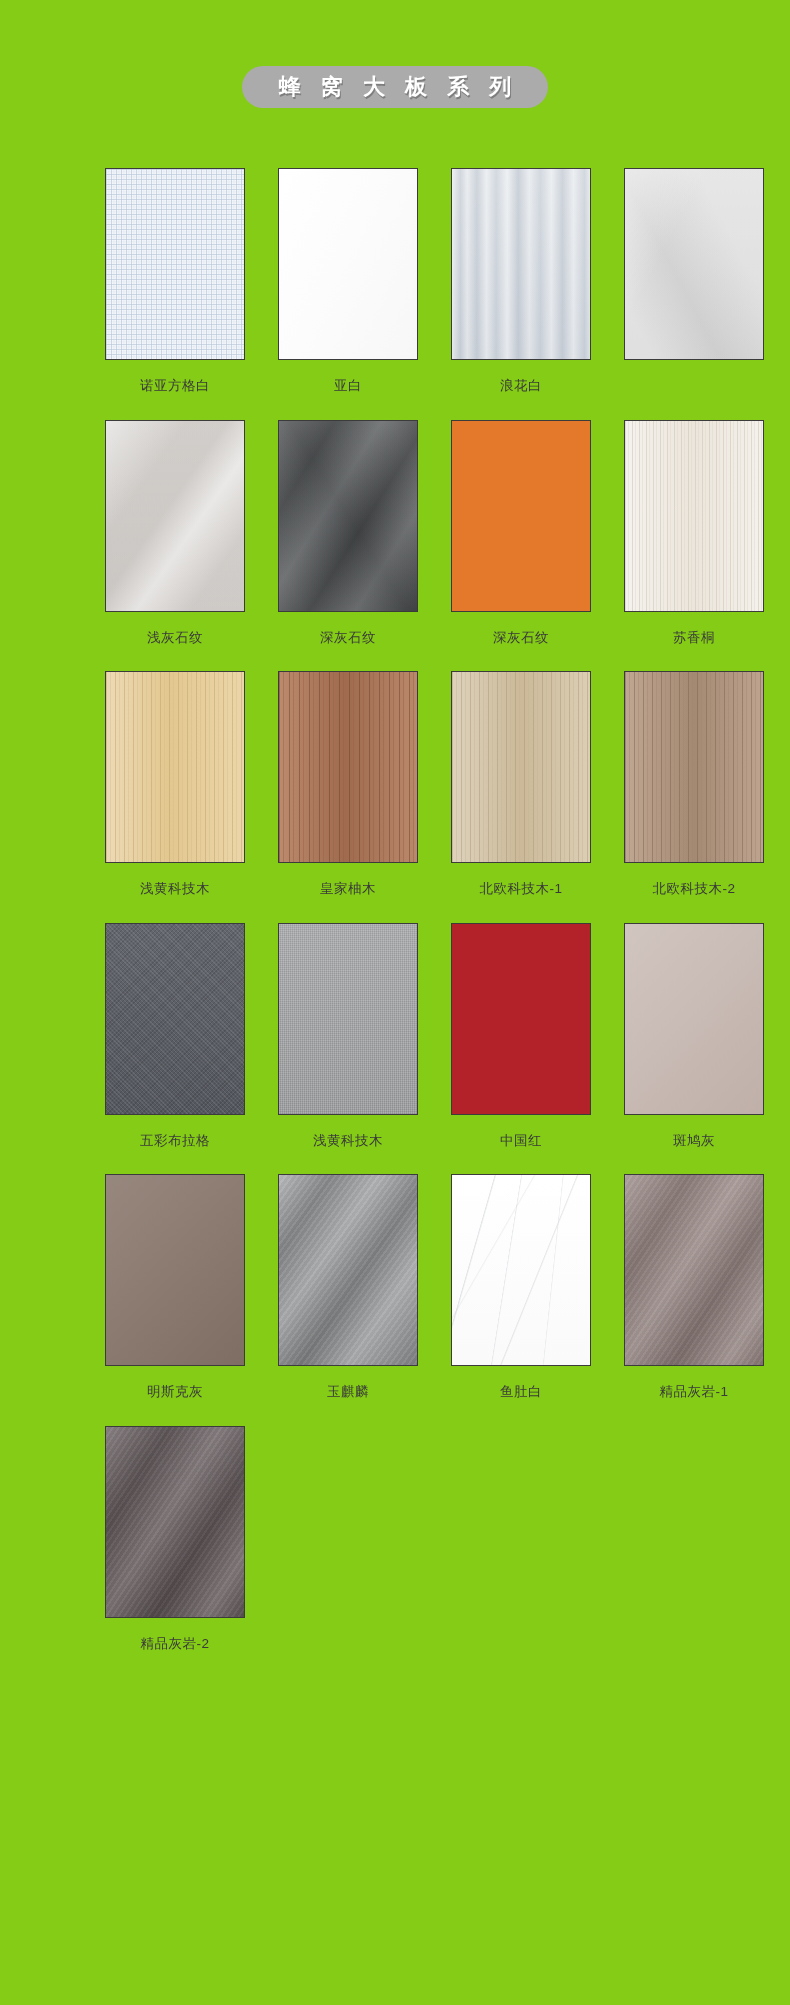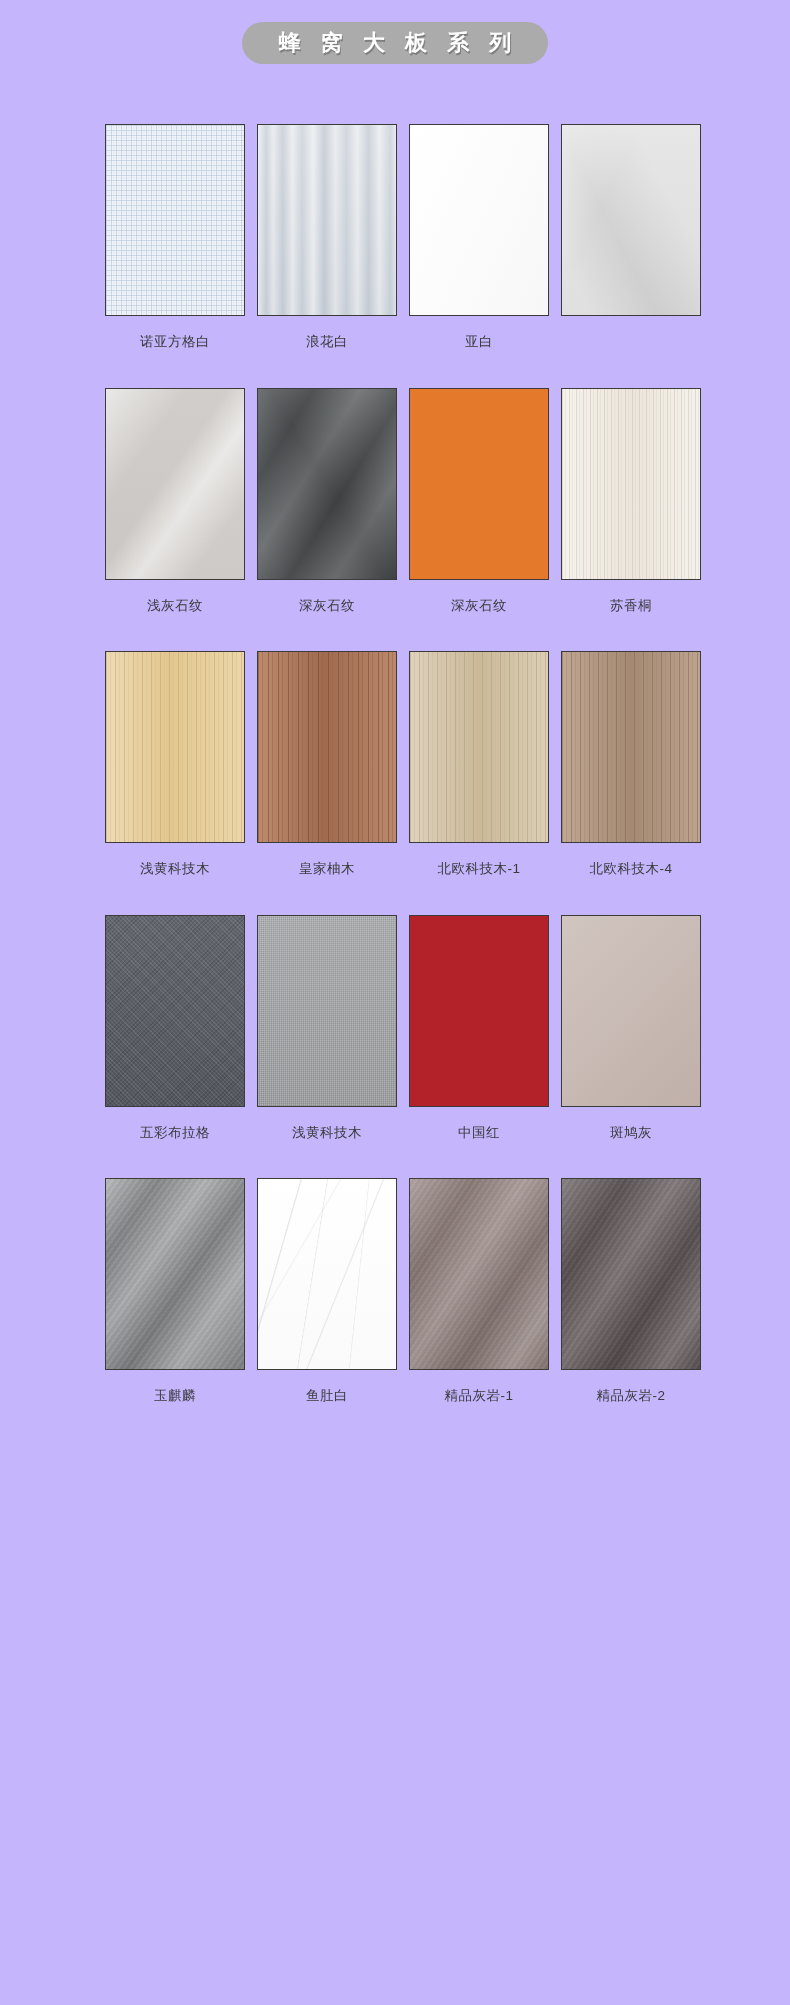--- a/index.html
+++ b/index.html
@@ -6,23 +6,23 @@
   body{
     width:790px;
     background:#ffffff;
     font-family:"Liberation Sans","DejaVu Sans",sans-serif;
     -webkit-font-smoothing:antialiased;
   }
   .page{
     position:relative;
     width:790px;
     min-height:2005px;
-    background:#c4b5fd;
+    background:#84cc16;
     box-sizing:border-box;
-    padding-top:20px;
+    padding-top:64px;
   }
 
   
   .title-wrap{
     display:flex;
     justify-content:center;
     align-items:center;
     height:46px;
     margin-bottom:58px;
   }
@@ -45,21 +45,20 @@
   }
 
   
   .grid{
     width:580px;
     margin:0 auto;
     display:grid;
     grid-template-columns:repeat(4,140px);
     column-gap:33px;
     row-gap:0px;
-    gap:12px;
   }
   .cell{
     width:140px;
     margin-bottom:10px;
   }
   .chip{
     position:relative;
     width:140px;
     height:192px;
     border:1px solid #3b3b3b;
@@ -283,32 +282,32 @@
 
   <div class="grid">
       <div class="cell">
         <div class="chip">
           <div class="tex t-grid-white"></div>
         </div>
         <span class="caption">诺亚方格白</span>
       </div>
       <div class="cell">
         <div class="chip">
+          <div class="tex t-plain-white"></div>
+        </div>
+        <span class="caption">亚白</span>
+      </div>
+      <div class="cell">
+        <div class="chip">
           <div class="tex t-wave-white"></div>
         </div>
         <span class="caption">浪花白</span>
       </div>
       <div class="cell">
         <div class="chip">
-          <div class="tex t-plain-white"></div>
-        </div>
-        <span class="caption">亚白</span>
-      </div>
-      <div class="cell">
-        <div class="chip">
           <div class="tex t-boya-grey"></div>
         </div>
       </div>
       <div class="cell">
         <div class="chip">
           <div class="tex t-lt-stone"></div>
         </div>
         <span class="caption">浅灰石纹</span>
       </div>
       <div class="cell">
@@ -344,21 +343,21 @@
       <div class="cell">
         <div class="chip">
           <div class="tex t-nordic1"></div>
         </div>
         <span class="caption">北欧科技木-1</span>
       </div>
       <div class="cell">
         <div class="chip">
           <div class="tex t-nordic2"></div>
         </div>
-        <span class="caption">北欧科技木-4</span>
+        <span class="caption">北欧科技木-2</span>
       </div>
       <div class="cell">
         <div class="chip">
           <div class="tex t-prague"></div>
         </div>
         <span class="caption">五彩布拉格</span>
       </div>
       <div class="cell">
         <div class="chip">
           <div class="tex t-moscow"></div>
@@ -372,20 +371,26 @@
         <span class="caption">中国红</span>
       </div>
       <div class="cell">
         <div class="chip">
           <div class="tex t-banjiu"></div>
         </div>
         <span class="caption">斑鸠灰</span>
       </div>
       <div class="cell">
         <div class="chip">
+          <div class="tex t-minsk"></div>
+        </div>
+        <span class="caption">明斯克灰</span>
+      </div>
+      <div class="cell">
+        <div class="chip">
           <div class="tex t-qilin"></div>
         </div>
         <span class="caption">玉麒麟</span>
       </div>
       <div class="cell">
         <div class="chip">
           <div class="tex t-marble"></div>
         </div>
         <span class="caption">鱼肚白</span>
       </div>

